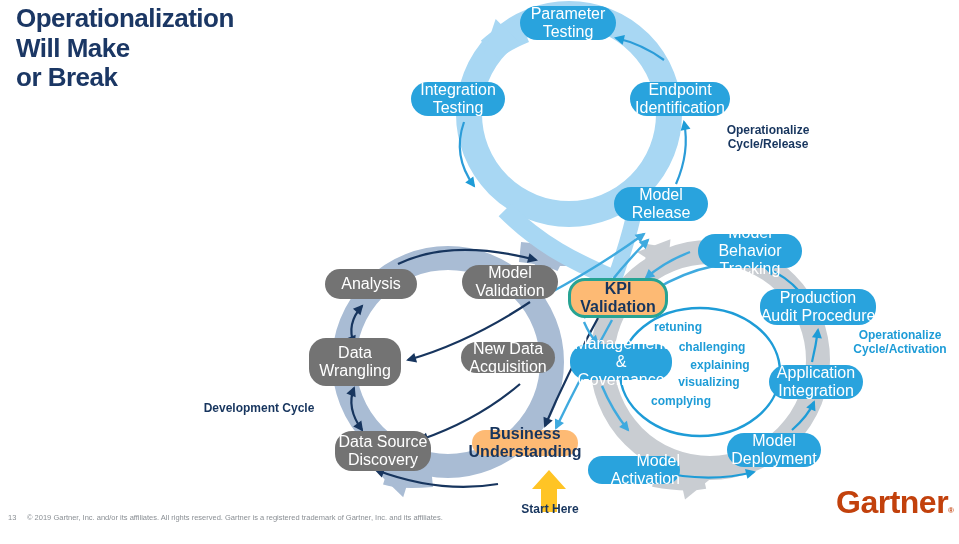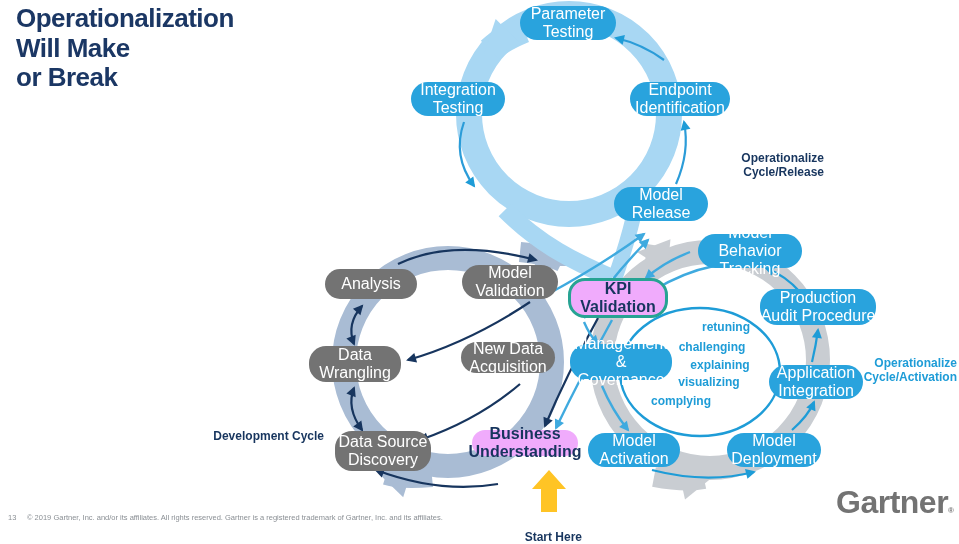--- a/index.html
+++ b/index.html
@@ -3,32 +3,32 @@
 <meta charset="utf-8">
 <style>
   html,body{margin:0;padding:0;background:#fff;}
   #slide{position:relative;width:959px;height:544px;background:#ffffff;overflow:hidden;
          font-family:"Liberation Sans",sans-serif;}
   #diagram-svg{position:absolute;left:0;top:0;z-index:1;}
   .node{position:absolute;z-index:3;border-radius:17px;display:flex;align-items:center;
         justify-content:center;text-align:center;font-size:16px;line-height:1.12;}
   .node.blue{background:#29A3DD;color:#fff;}
   .node.navy{background:#737373;color:#fff;}
-  .node.yellow{background:#f0abfc;color:#17355E;font-weight:bold;}
+  .node.yellow{background:#fdba74;color:#17355E;font-weight:bold;}
   .node.kpi{border:3px solid #27A393;font-weight:bold;}
-  .lbl{position:absolute;z-index:3;font-weight:bold;font-size:12px;line-height:1.15;text-align:right;margin-top:28px;}
+  .lbl{position:absolute;z-index:3;font-weight:bold;font-size:12px;line-height:1.15;text-align:center;}
   .lbl.navy{color:#17355E;}
   .lbl.blue{color:#1E9CD7;}
   .inner-word{position:absolute;z-index:3;font-weight:bold;font-size:12px;color:#1E9CD7;text-align:center;}
   #title{position:absolute;left:16px;top:4px;z-index:3;color:#1B3764;font-weight:bold;
          font-size:26px;line-height:1.14;letter-spacing:-0.5px;}
   #footer{position:absolute;left:0;top:513px;width:959px;z-index:3;font-size:7.5px;color:#8A8F94;}
   #page-num{position:absolute;left:8px;top:0;}
   #copyright{position:absolute;left:27px;top:0;}
-  #logo{position:absolute;left:836px;top:484px;z-index:3;color:#737373;font-weight:bold;
+  #logo{position:absolute;left:836px;top:484px;z-index:3;color:#c2410c;font-weight:bold;
         font-size:32px;letter-spacing:-0.5px;}
   #logo .reg{font-size:8px;vertical-align:baseline;}
 </style>
 </head>
 <body>
 
 <div id="slide">
 
   <svg id="diagram-svg" width="959" height="544" viewBox="0 0 959 544">
     <defs>
@@ -113,39 +113,39 @@
     <div>or Break</div>
   </div>
 
   <div class="node blue" style="left:520px;top:6px;width:96px;height:34px;">Parameter Testing</div>
   <div class="node blue" style="left:630px;top:82px;width:100px;height:34px;">Endpoint Identification</div>
   <div class="node blue" style="left:614px;top:187px;width:94px;height:34px;">Model Release</div>
   <div class="node blue" style="left:411px;top:82px;width:94px;height:34px;">Integration Testing</div>
 
   <div class="node navy" style="left:325px;top:269px;width:92px;height:30px;">Analysis</div>
   <div class="node navy" style="left:462px;top:265px;width:96px;height:34px;">Model Validation</div>
-  <div class="node navy" style="left:309px;top:346px;width:92px;height:36px;">Data Wrangling</div>
+  <div class="node navy" style="left:309px;top:338px;width:92px;height:48px;">Data Wrangling</div>
   <div class="node navy" style="left:461px;top:342px;width:94px;height:31px;">New Data Acquisition</div>
   <div class="node navy" style="left:335px;top:431px;width:96px;height:40px;">Data Source Discovery</div>
   <div class="node yellow" style="left:472px;top:430px;width:106px;height:26px;">Business Understanding</div>
 
   <div class="node yellow kpi" style="left:568px;top:278px;width:94px;height:34px;">KPI Validation</div>
   <div class="node blue" style="left:570px;top:344px;width:102px;height:36px;">Management &amp; Governance</div>
   <div class="node blue" style="left:698px;top:234px;width:104px;height:34px;">Model Behavior Tracking</div>
   <div class="node blue" style="left:760px;top:289px;width:116px;height:36px;">Production Audit Procedure</div>
   <div class="node blue" style="left:769px;top:365px;width:94px;height:34px;">Application Integration</div>
   <div class="node blue" style="left:727px;top:433px;width:94px;height:34px;">Model Deployment</div>
-  <div class="node blue" style="left:588px;top:433px;width:92px;height:34px;">Model Activation</div>
+  <div class="node blue" style="left:588px;top:456px;width:92px;height:28px;text-align:right;">Model Activation</div>
 
   <div class="lbl navy" style="left:712px;top:124px;width:112px;">Operationalize Cycle/Release</div>
   <div class="lbl blue" style="left:843px;top:329px;width:114px;">Operationalize Cycle/Activation</div>
   <div class="lbl navy" style="left:194px;top:402px;width:130px;">Development Cycle</div>
   <div class="lbl navy" style="left:518px;top:503px;width:64px;">Start Here</div>
 
-  <div class="inner-word" style="left:648px;top:320px;width:60px;margin-left:48px;">retuning</div>
+  <div class="inner-word" style="left:648px;top:320px;width:60px;">retuning</div>
   <div class="inner-word" style="left:672px;top:340px;width:80px;">challenging</div>
   <div class="inner-word" style="left:680px;top:358px;width:80px;">explaining</div>
   <div class="inner-word" style="left:669px;top:375px;width:80px;">visualizing</div>
   <div class="inner-word" style="left:646px;top:394px;width:70px;">complying</div>
 
   <div id="footer">
     <span id="page-num">13</span>
     <span id="copyright">© 2019 Gartner, Inc. and/or its affiliates. All rights reserved. Gartner is a registered trademark of Gartner, Inc. and its affiliates.</span>
   </div>
 

